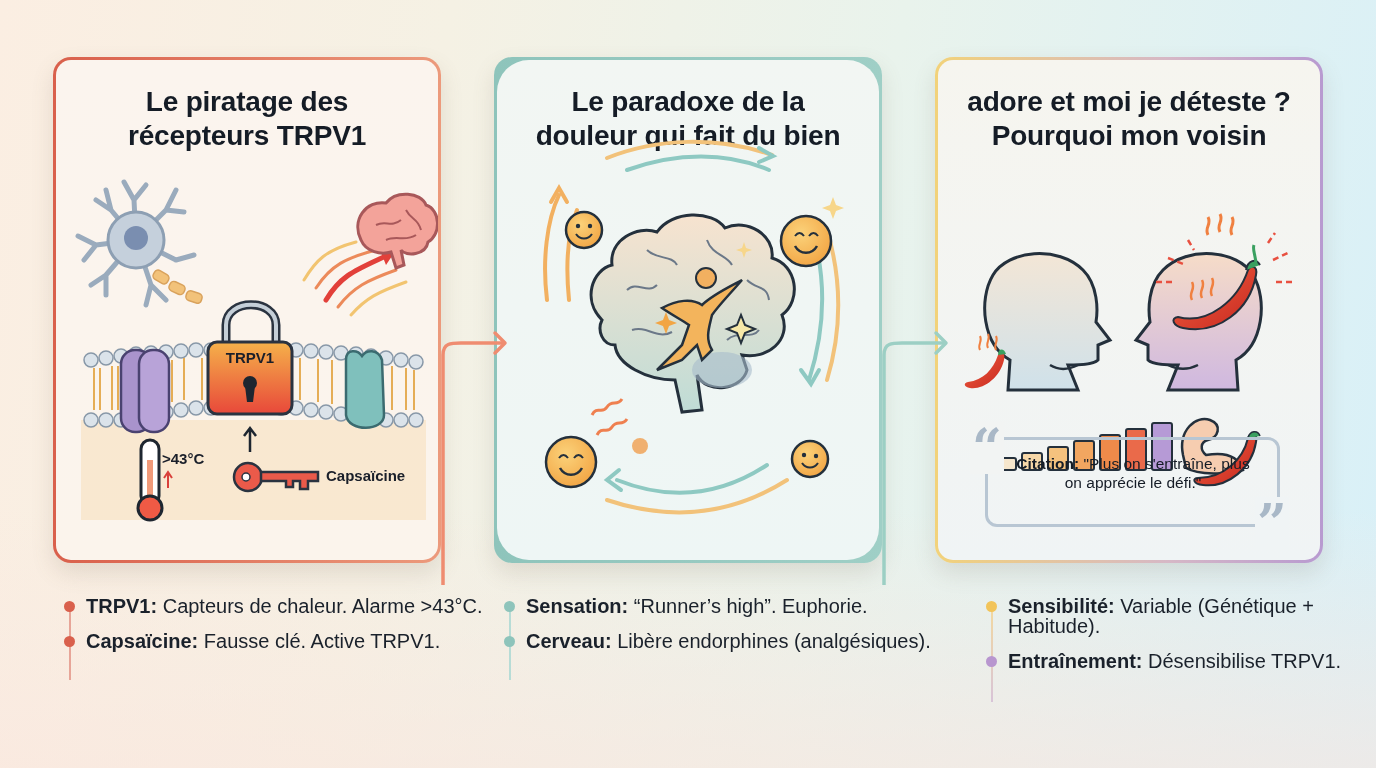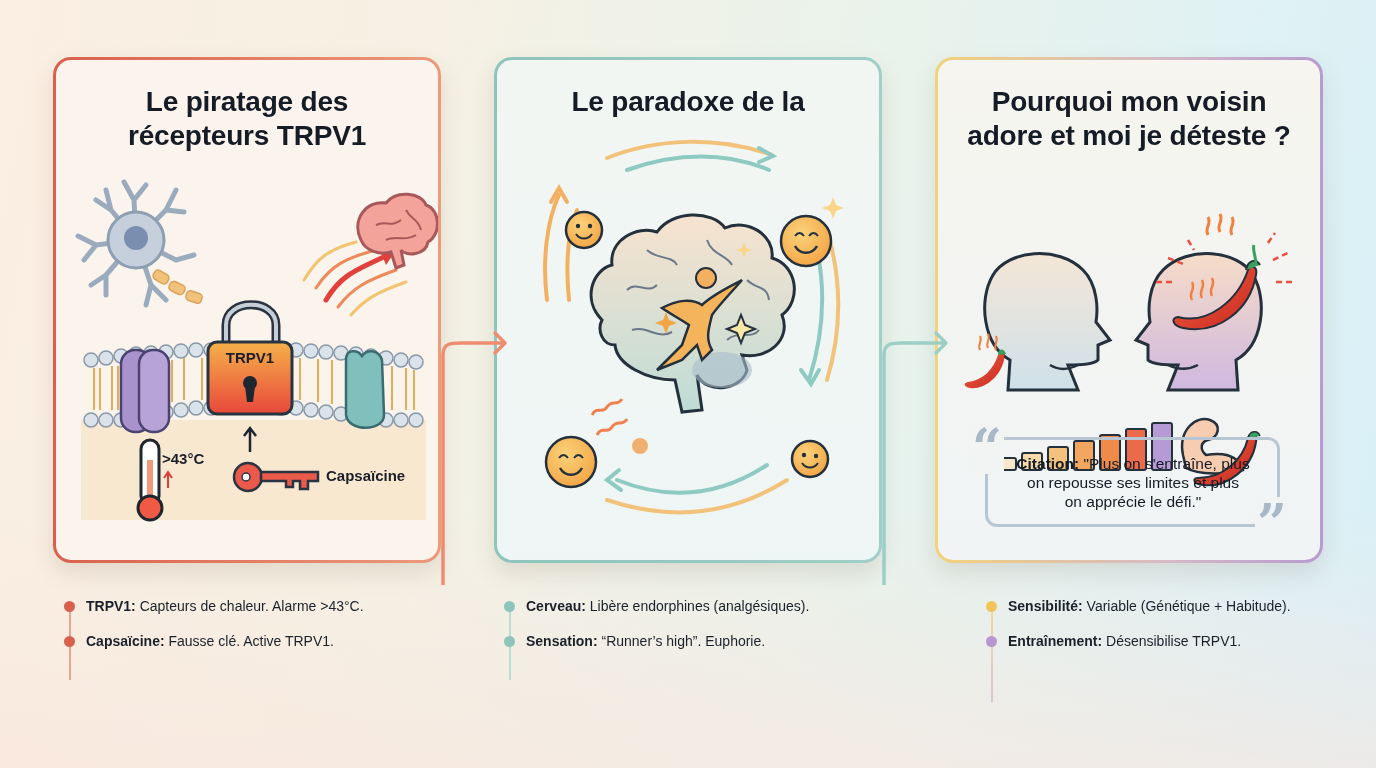--- a/index.html
+++ b/index.html
@@ -20,38 +20,38 @@
     border-radius: 18px; padding: 3px;
     box-shadow: 0 10px 22px rgba(120,100,80,0.16);
     z-index: 2;
   }
   .card .inner {
     width: 100%; height: 100%; border-radius: 15px; position: relative; overflow: hidden;
   }
   .card-1 { left: 53px; background: linear-gradient(90deg, #d9604c, #ec9a7c); }
   .card-1 .inner { background: linear-gradient(180deg, #fbf4ee 0%, #fbf4ec 100%); }
   .card-2 { left: 494px; background: linear-gradient(90deg, #8ec4bb, #9fcfc6); }
-  .card-2 .inner { background: linear-gradient(180deg, #f2f6f3 0%, #eef6f5 100%); }
+  .card-2 .inner { background: linear-gradient(180deg, #f2f6f3 0%, #eef6f5 100%); border-radius: 32px; }
   .card-3 { left: 935px; background: linear-gradient(90deg, #f2d27a, #d6b8c6 60%, #b89ad0); }
   .card-3 .inner { background: linear-gradient(180deg, #f6f5ef 0%, #f0f4f5 100%); }
 
   .card-title {
     position: absolute; top: 25px; left: 0; right: 0; text-align: center;
     font-weight: 700; font-size: 28px; line-height: 34px; color: #151c26;
     letter-spacing: -0.2px;
   }
   .illus { position: absolute; left: 0; top: 0; width: 382px; height: 500px; }
 
   .connector { position: absolute; z-index: 3; }
 
   .list {
     position: absolute; top: 596px; z-index: 3;
   }
   .list-item {
-    position: relative; padding-left: 26px; font-size: 14px; line-height: 20px; color: #1a212b;
+    position: relative; padding-left: 26px; font-size: 20px; line-height: 20px; color: #1a212b;
     margin-bottom: 15px;
   }
   .list-item b { font-weight: 700; }
   .list-item .dot {
     position: absolute; left: 4px; top: 5px; width: 11px; height: 11px; border-radius: 50%;
   }
   .list .rail {
     position: absolute; left: 9px; top: 14px; width: 1.5px;
   }
   .list-1 { left: 60px; }
@@ -209,20 +209,21 @@
 
 <svg class="connector" style="left:435px; top:325px;" width="80" height="260" viewBox="0 0 80 260">
   <path d="M8 260 L8 30 C 8 18, 16 18, 26 18 L68 18" stroke="#ef8c70" stroke-width="3.5" fill="none" stroke-linecap="round"></path>
   <path d="M60 8 L70 18 L60 28" stroke="#ef8c70" stroke-width="3.5" fill="none" stroke-linecap="round" stroke-linejoin="round"></path>
 </svg>
 
 <div class="card card-2">
   <div class="inner">
     <div class="card-title">
       <div>Le paradoxe de la</div>
+      <div>douleur qui fait du bien</div>
     </div>
     <svg class="illus" viewBox="0 0 382 500">
       <defs>
         <linearGradient id="braing" x1="0" y1="0" x2="0" y2="1">
           <stop offset="0" stop-color="#f7e3cf"></stop>
           <stop offset="1" stop-color="#bfdcd6"></stop>
         </linearGradient>
         <radialGradient id="smg" cx="0.4" cy="0.35" r="0.7">
           <stop offset="0" stop-color="#fbd27a"></stop>
           <stop offset="1" stop-color="#f2a544"></stop>
@@ -290,22 +291,22 @@
 </div>
 
 <svg class="connector" style="left:876px; top:325px;" width="80" height="260" viewBox="0 0 80 260">
   <path d="M8 260 L8 30 C 8 18, 16 18, 26 18 L68 18" stroke="#9ccfc4" stroke-width="3.5" fill="none" stroke-linecap="round"></path>
   <path d="M60 8 L70 18 L60 28" stroke="#9ccfc4" stroke-width="3.5" fill="none" stroke-linecap="round" stroke-linejoin="round"></path>
 </svg>
 
 <div class="card card-3">
   <div class="inner">
     <div class="card-title">
+      <div>adore et moi je déteste ?</div>
       <div>Pourquoi mon voisin</div>
-      <div>adore et moi je déteste ?</div>
     </div>
     <svg class="illus" viewBox="0 0 382 500">
       <defs>
         <linearGradient id="head1" x1="0" y1="0" x2="0" y2="1">
           <stop offset="0" stop-color="#f3e6d6"></stop>
             <stop offset="1" stop-color="#cfe1ea"></stop>
         </linearGradient>
         <linearGradient id="head2" x1="0" y1="0" x2="0" y2="1">
           <stop offset="0" stop-color="#f6dcc8"></stop>
             <stop offset="1" stop-color="#cfb8e0"></stop>
@@ -360,21 +361,20 @@
       <g>
         <path d="M260 418 C 285 418, 305 400, 310 378 C 312 372, 320 372, 318 382 C 314 408, 290 428, 265 425 C 255 424, 254 418, 260 418 Z" fill="url(#pep)" stroke="#24303c" stroke-width="2"></path>
         <path d="M310 378 C 312 370, 320 370, 322 376" fill="#3aa060" stroke="#24303c" stroke-width="1.5"></path>
       </g>
     </svg>
     <div class="quote-box"></div>
     <div class="quote-open">“</div>
     <div class="quote-close">”</div>
     <div class="quote-text">
       <div><b>Citation:</b> <span>"Plus on s'entraîne, plus</span></div>
-      <div>on repousse ses limites et plus</div>
       <div>on apprécie le défi."</div>
     </div>
   </div>
 </div>
 
 <div class="list list-1">
   <div class="rail" style="height:70px; background:#e7a598;"></div>
   <div class="list-item">
     <span class="dot" style="background:#d9604c;"></span>
     <b>TRPV1:</b><span> Capteurs de chaleur. Alarme &gt;43°C.</span>
@@ -382,25 +382,25 @@
   <div class="list-item">
     <span class="dot" style="background:#d9604c;"></span>
     <b>Capsaïcine:</b><span> Fausse clé. Active TRPV1.</span>
   </div>
 </div>
 
 <div class="list list-2">
   <div class="rail" style="height:70px; background:#b7dcd6;"></div>
   <div class="list-item">
     <span class="dot" style="background:#8ec4bb;"></span>
+    <b>Sensation:</b><span> “Runner’s high”. Euphorie.</span>
+  </div>
+  <div class="list-item">
+    <span class="dot" style="background:#8ec4bb;"></span>
     <b>Cerveau:</b><span> Libère endorphines (analgésiques).</span>
-  </div>
-  <div class="list-item">
-    <span class="dot" style="background:#8ec4bb;"></span>
-    <b>Sensation:</b><span> “Runner’s high”. Euphorie.</span>
   </div>
 </div>
 
 <div class="list list-3">
   <div class="rail" style="height:92px; background:linear-gradient(#f2d8a0, #d8c4d8);"></div>
   <div class="list-item">
     <span class="dot" style="background:#f2c45a;"></span>
     <b>Sensibilité:</b><span> Variable (Génétique + Habitude).</span>
   </div>
   <div class="list-item">

